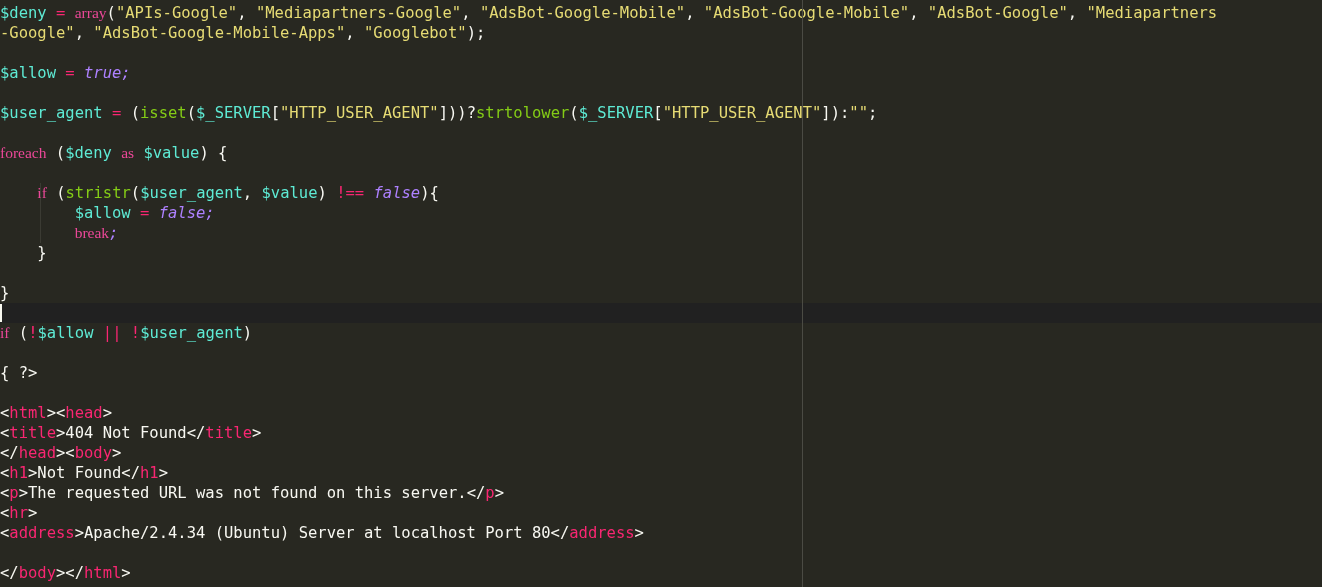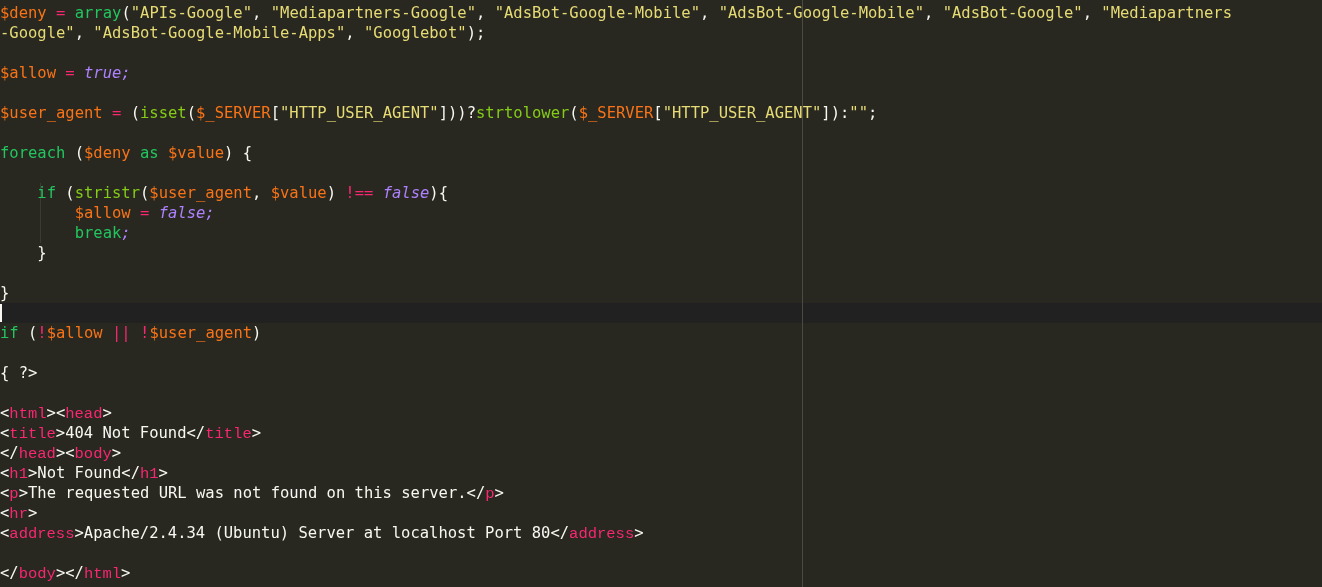--- a/index.html
+++ b/index.html
@@ -69,29 +69,29 @@
   #caret {
     position: absolute;
     left: 0px;
     top: 304px;
     width: 2px;
     height: 18px;
     background: #f8f8f0;
     z-index: 6;
   }
   
-  .t-var    { color: #f97316; }
-  .t-kw     { color: #22c55e; }
+  .t-var    { color: #5eead4; }
+  .t-kw     { color: #ec4899; font-family: Liberation Serif, serif; }
   .t-op     { color: #f92672; }
   .t-fn     { color: #84cc16; }
   .t-str    { color: #e6db74; }
   .t-const  { color: #ae81ff; font-style: italic; }
   .t-punc   { color: #f8f8f2; }
   .t-plain  { color: #f8f8f2; }
-  .t-tag    { color: #f92672; font-family: Liberation Mono, monospace; }
+  .t-tag    { color: #f92672; }
 </style>
 </head>
 <body>
 
 <div id="editor">
   <div id="current-line-band"></div>
   <div id="ruler" style="left: 802px;"></div>
   <div id="code-layer"><div class="line"><span class="t-var">$deny</span><span class="t-plain"> </span><span class="t-op">=</span><span class="t-plain"> </span><span class="t-kw">array</span><span class="t-punc">(</span><span class="t-str">"APIs-Google"</span><span class="t-punc">, </span><span class="t-str">"Mediapartners-Google"</span><span class="t-punc">, </span><span class="t-str">"AdsBot-Google-Mobile"</span><span class="t-punc">, </span><span class="t-str">"AdsBot-Google-Mobile"</span><span class="t-punc">, </span><span class="t-str">"AdsBot-Google"</span><span class="t-punc">, </span><span class="t-str">"Mediapartners</span></div><div class="line"><span class="t-str">-Google"</span><span class="t-punc">, </span><span class="t-str">"AdsBot-Google-Mobile-Apps"</span><span class="t-punc">, </span><span class="t-str">"Googlebot"</span><span class="t-punc">);</span></div><div class="line">&nbsp;</div><div class="line"><span class="t-var">$allow</span><span class="t-plain"> </span><span class="t-op">=</span><span class="t-plain"> </span><span class="t-const">true</span><span class="t-const">;</span></div><div class="line">&nbsp;</div><div class="line"><span class="t-var">$user_agent</span><span class="t-plain"> </span><span class="t-op">=</span><span class="t-punc"> (</span><span class="t-fn">isset</span><span class="t-punc">(</span><span class="t-var">$_SERVER</span><span class="t-punc">[</span><span class="t-str">"HTTP_USER_AGENT"</span><span class="t-punc">]))?</span><span class="t-fn">strtolower</span><span class="t-punc">(</span><span class="t-var">$_SERVER</span><span class="t-punc">[</span><span class="t-str">"HTTP_USER_AGENT"</span><span class="t-punc">]):</span><span class="t-str">""</span><span class="t-punc">;</span></div><div class="line">&nbsp;</div><div class="line"><span class="t-kw">foreach</span><span class="t-punc"> (</span><span class="t-var">$deny</span><span class="t-plain"> </span><span class="t-kw">as</span><span class="t-plain"> </span><span class="t-var">$value</span><span class="t-punc">) {</span></div><div class="line">&nbsp;</div><div class="line"><span class="t-plain">    </span><span class="t-kw">if</span><span class="t-punc"> (</span><span class="t-fn">stristr</span><span class="t-punc">(</span><span class="t-var">$user_agent</span><span class="t-punc">, </span><span class="t-var">$value</span><span class="t-punc">) </span><span class="t-op">!==</span><span class="t-plain"> </span><span class="t-const">false</span><span class="t-punc">){</span></div><div class="line"><span class="t-plain">        </span><span class="t-var">$allow</span><span class="t-plain"> </span><span class="t-op">=</span><span class="t-plain"> </span><span class="t-const">false</span><span class="t-const">;</span></div><div class="line"><span class="t-plain">        </span><span class="t-kw">break</span><span class="t-const">;</span></div><div class="line"><span class="t-punc">    }</span></div><div class="line">&nbsp;</div><div class="line"><span class="t-punc">}</span></div><div class="line current">&nbsp;</div><div class="line"><span class="t-kw">if</span><span class="t-punc"> (</span><span class="t-op">!</span><span class="t-var">$allow</span><span class="t-plain"> </span><span class="t-op">||</span><span class="t-plain"> </span><span class="t-op">!</span><span class="t-var">$user_agent</span><span class="t-punc">)</span></div><div class="line">&nbsp;</div><div class="line"><span class="t-punc">{ ?&gt;</span></div><div class="line">&nbsp;</div><div class="line"><span class="t-punc">&lt;</span><span class="t-tag">html</span><span class="t-punc">&gt;&lt;</span><span class="t-tag">head</span><span class="t-punc">&gt;</span></div><div class="line"><span class="t-punc">&lt;</span><span class="t-tag">title</span><span class="t-punc">&gt;</span><span class="t-plain">404 Not Found</span><span class="t-punc">&lt;/</span><span class="t-tag">title</span><span class="t-punc">&gt;</span></div><div class="line"><span class="t-punc">&lt;/</span><span class="t-tag">head</span><span class="t-punc">&gt;&lt;</span><span class="t-tag">body</span><span class="t-punc">&gt;</span></div><div class="line"><span class="t-punc">&lt;</span><span class="t-tag">h1</span><span class="t-punc">&gt;</span><span class="t-plain">Not Found</span><span class="t-punc">&lt;/</span><span class="t-tag">h1</span><span class="t-punc">&gt;</span></div><div class="line"><span class="t-punc">&lt;</span><span class="t-tag">p</span><span class="t-punc">&gt;</span><span class="t-plain">The requested URL was not found on this server.</span><span class="t-punc">&lt;/</span><span class="t-tag">p</span><span class="t-punc">&gt;</span></div><div class="line"><span class="t-punc">&lt;</span><span class="t-tag">hr</span><span class="t-punc">&gt;</span></div><div class="line"><span class="t-punc">&lt;</span><span class="t-tag">address</span><span class="t-punc">&gt;</span><span class="t-plain">Apache/2.4.34 (Ubuntu) Server at localhost Port 80</span><span class="t-punc">&lt;/</span><span class="t-tag">address</span><span class="t-punc">&gt;</span></div><div class="line">&nbsp;</div><div class="line"><span class="t-punc">&lt;/</span><span class="t-tag">body</span><span class="t-punc">&gt;&lt;/</span><span class="t-tag">html</span><span class="t-punc">&gt;</span></div></div>
   <div id="caret"></div>
 <div class="indent-guide" style="left: 40px; top: 183px; height: 60px;"></div>

